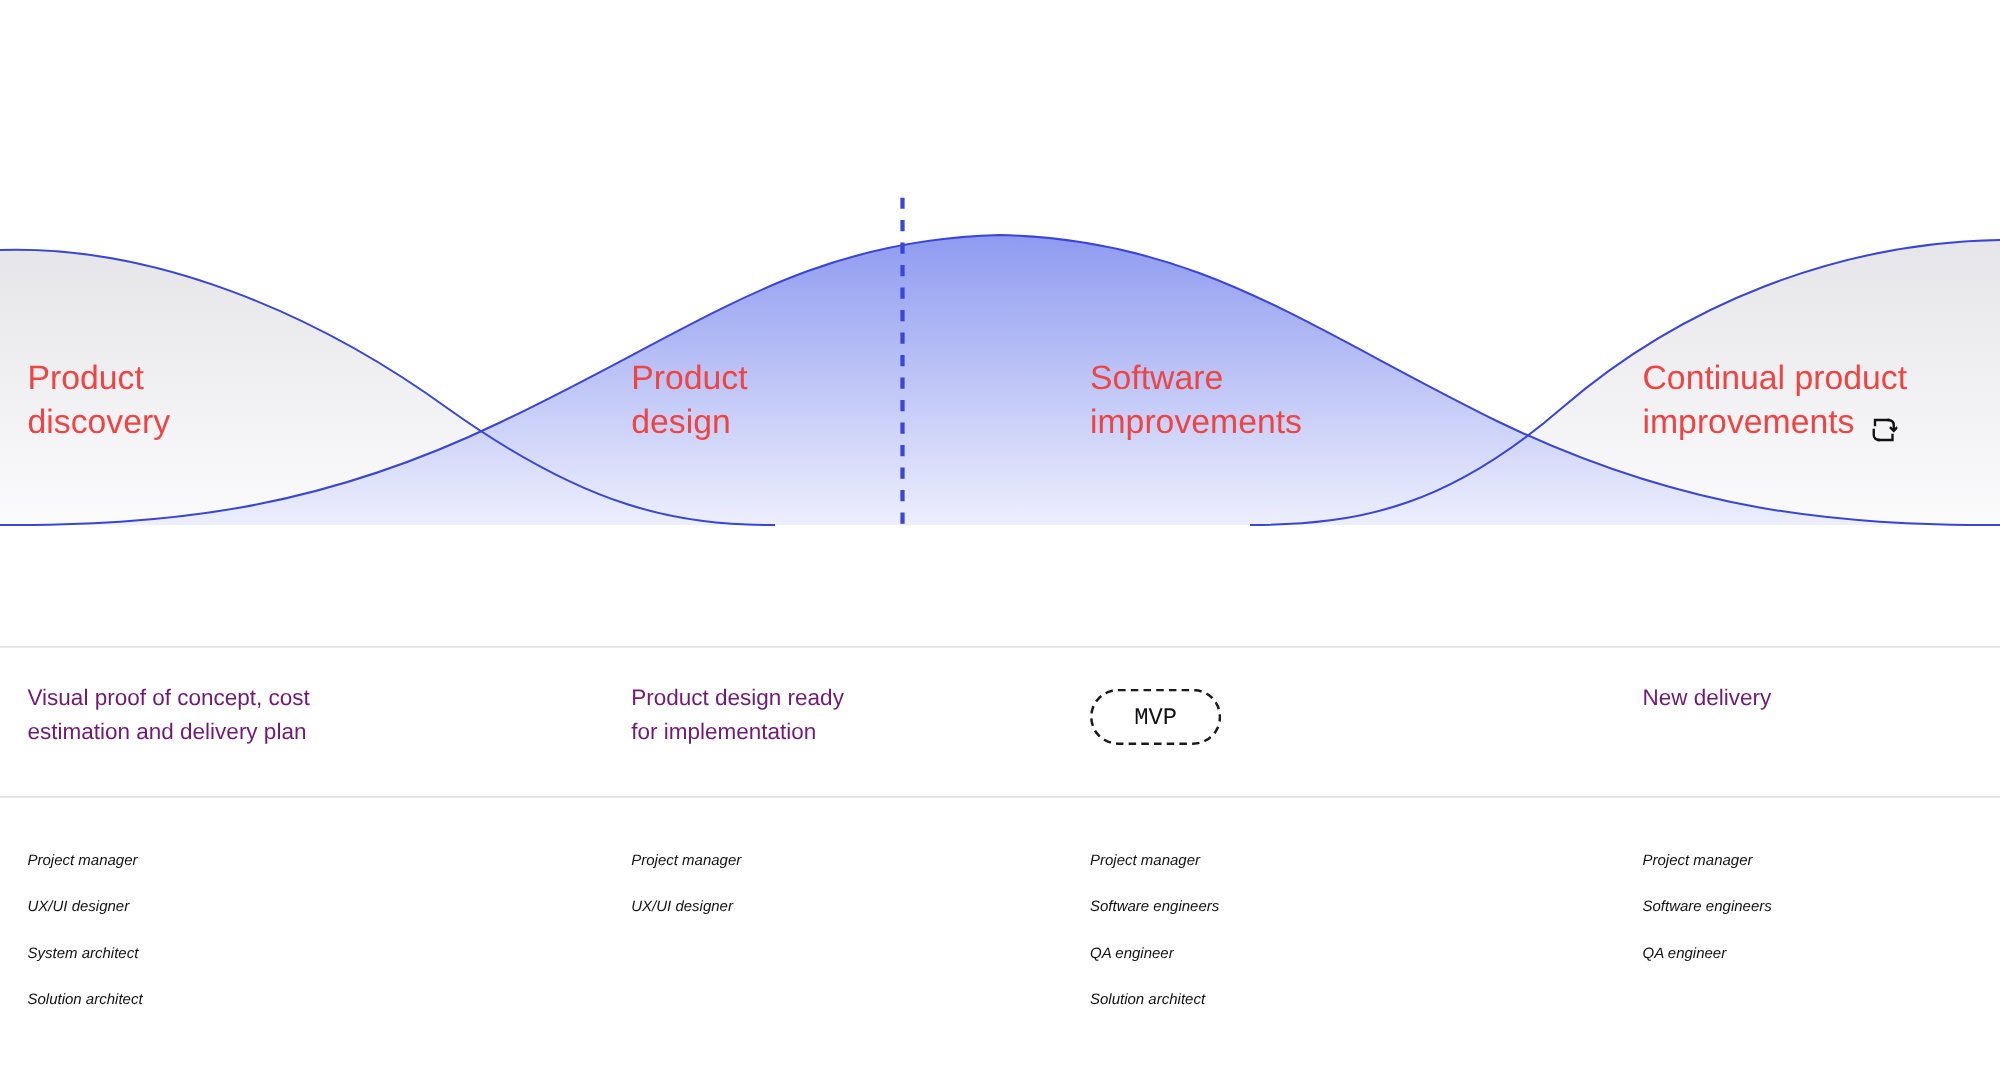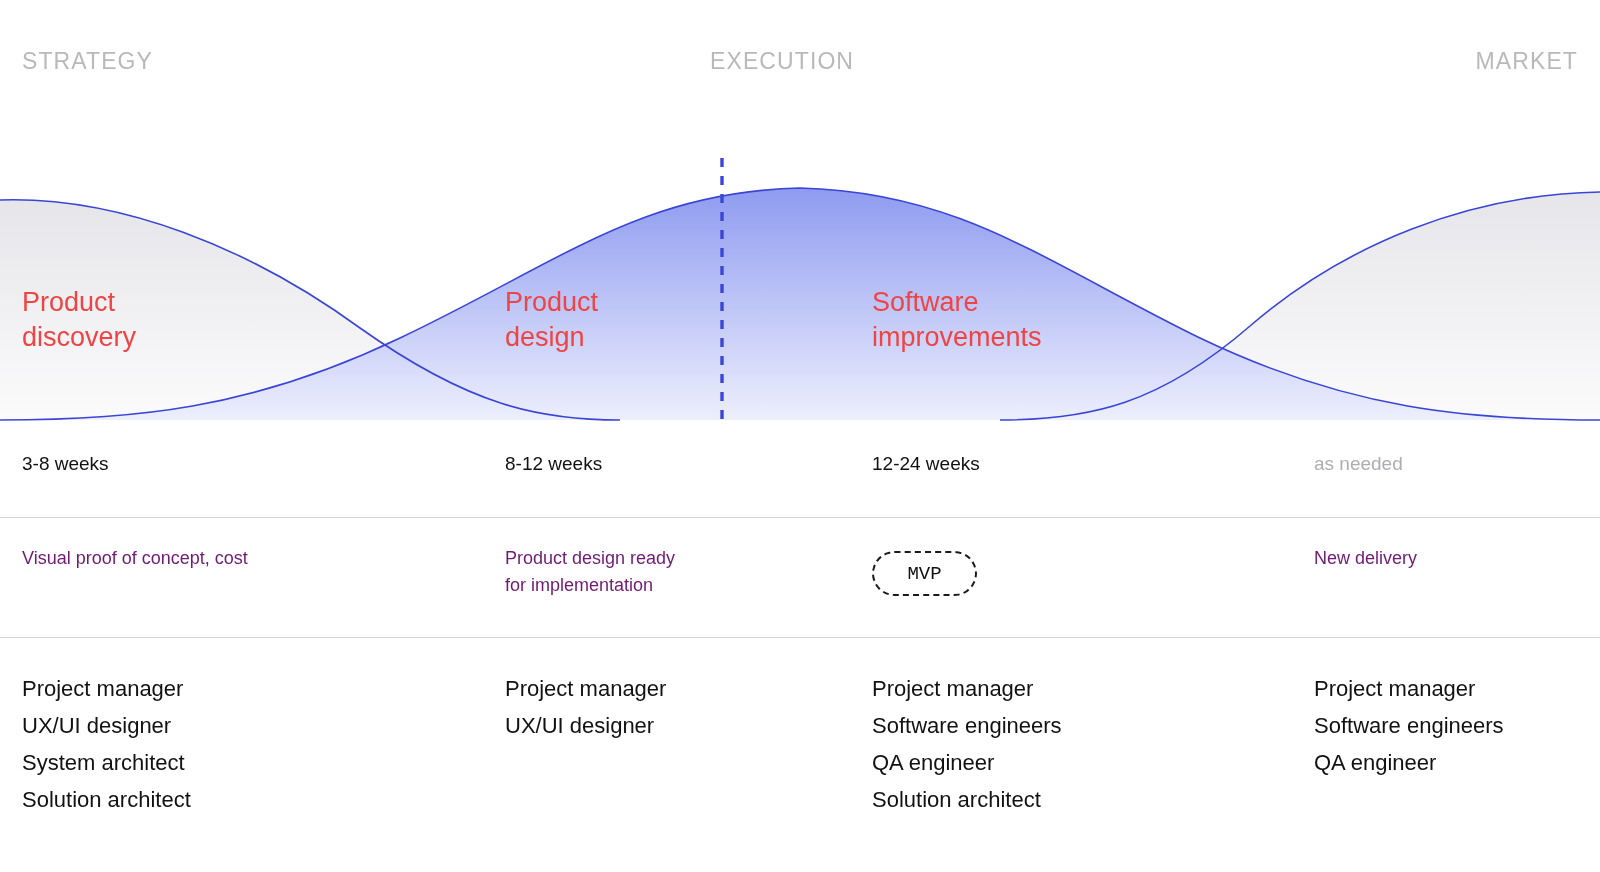--- a/index.html
+++ b/index.html
@@ -152,36 +152,32 @@
     left: 0;
     top: 670px;
     width: 1600px;
     height: 180px;
   }
   .roles-col {
     position: absolute;
     top: 0;
   }
   .role-item {
-    font-size: 22px;
+    font-size: 12px;
     line-height: 37px;
     color: #121214;
     white-space: nowrap;
+    font-style: italic;
   }
 </style>
 </head>
 <body>
 
 <div id="page">
 
-  <div class="stage-header">
-    <div class="stage-label s-strategy">STRATEGY</div>
-    <div class="stage-label s-execution">EXECUTION</div>
-    <div class="stage-label s-market">MARKET</div>
-  </div>
 
   <div class="curve-band">
     <svg width="1600" height="263" viewBox="0 0 1600 263" preserveAspectRatio="none">
       <defs>
         <linearGradient id="gradGrey" x1="0" y1="0" x2="0" y2="1">
           <stop offset="0%" stop-color="#e6e6ea"></stop>
           <stop offset="100%" stop-color="#fbfbfc"></stop>
         </linearGradient>
         <linearGradient id="gradBlue" x1="0" y1="0" x2="0" y2="1">
           <stop offset="0%" stop-color="#8e9bf0"></stop>
@@ -216,34 +212,44 @@
     <div class="phase-title col2">
       <span class="t-line">Product</span>
       <span class="t-line">design</span>
     </div>
 
     <div class="phase-title col3">
       <span class="t-line">Software</span>
       <span class="t-line">improvements</span>
     </div>
 
-  </div>
-
-  <div class="duration-row">
-    <div class="duration-cell col1">3-8 weeks</div>
-    <div class="duration-cell col2">8-12 weeks</div>
-    <div class="duration-cell col3">12-24 weeks</div>
-    <div class="duration-cell col4 muted">as needed</div>
-  </div>
+    <div class="phase-title col4">
+      <span class="t-line">Continual product</span>
+      <span class="t-line t-line2">
+        <span>improvements</span>
+        <span class="repeat-icon">
+          <svg width="22" height="22" viewBox="0 0 22 22" fill="none" stroke="#121214" stroke-width="1.9" stroke-linecap="square">
+            <path d="M4 7 V3 H15"></path>
+            <path d="M18 15 V19 H7"></path>
+            <path d="M15 3 a4 4 0 0 1 4 4 V11"></path>
+            <path d="M7 19 a4 4 0 0 1 -4 -4 V11"></path>
+            <path d="M16.6 9.4 L19 11.6 L21.2 9.4"></path>
+          </svg>
+        </span>
+      </span>
+    </div>
+  </div>
+
 
   <div class="divider d1"></div>
 
   <div class="outcome-row">
     <div class="outcome-cell col1">
       <span class="o-line">Visual proof of concept, cost</span>
+      <span class="o-line">estimation and delivery plan</span>
     </div>
 
     <div class="outcome-cell col2">
       <span class="o-line">Product design ready</span>
       <span class="o-line">for implementation</span>
     </div>
 
     <div class="mvp-badge col3">MVP</div>
 
     <div class="outcome-cell col4">

